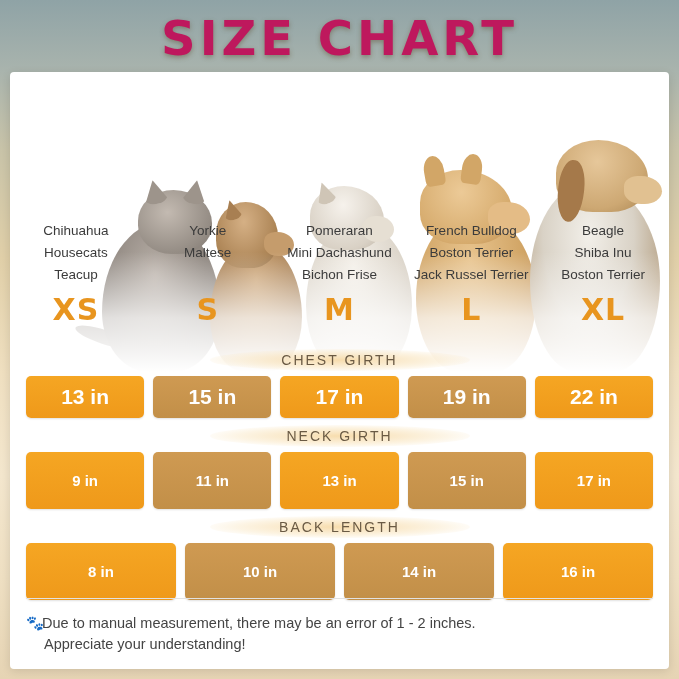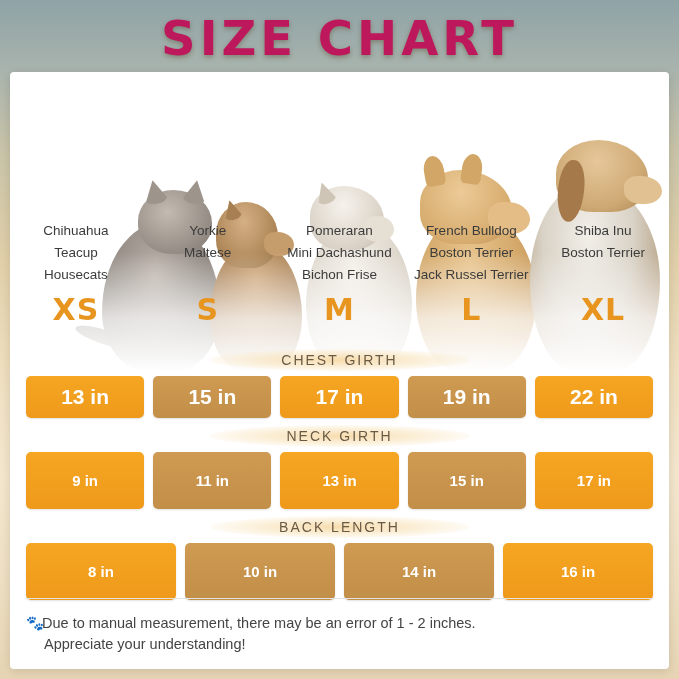--- a/index.html
+++ b/index.html
@@ -341,38 +341,39 @@
 
       <div class="a-shape bg-body"></div>
       <div class="a-shape bg-head"></div>
       <div class="a-shape bg-ear"></div>
       <div class="a-shape bg-snout"></div>
     </div>
 
     <div class="breed-row">
       <div class="breed-col">
         <div>Chihuahua</div>
+        <div>Housecats</div>
         <div>Teacup</div>
-        <div>Housecats</div>
       </div>
       <div class="breed-col">
         <div>Yorkie</div>
         <div>Maltese</div>
       </div>
       <div class="breed-col">
         <div>Pomeraran</div>
         <div>Mini Dachashund</div>
         <div>Bichon Frise</div>
       </div>
       <div class="breed-col">
         <div>French Bulldog</div>
         <div>Boston Terrier</div>
         <div>Jack Russel Terrier</div>
       </div>
       <div class="breed-col">
+        <div>Beagle</div>
         <div>Shiba Inu</div>
         <div>Boston Terrier</div>
       </div>
     </div>
 
     <div class="size-row">
       <div class="size-col">XS</div>
       <div class="size-col">S</div>
       <div class="size-col">M</div>
       <div class="size-col">L</div>

